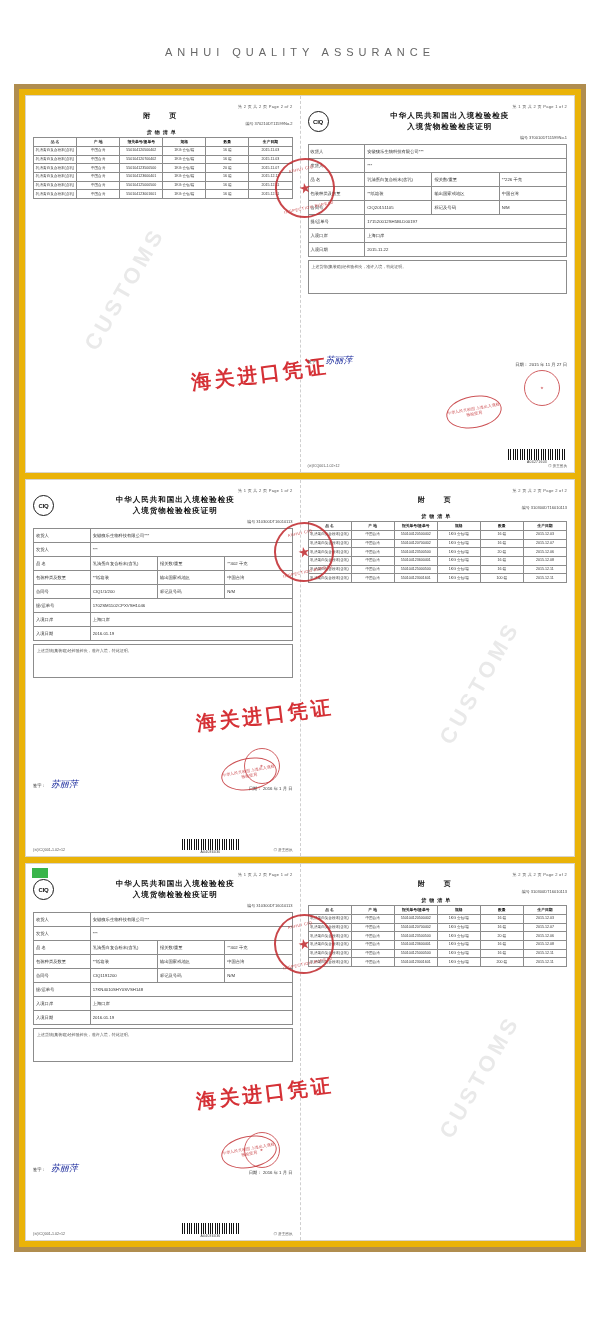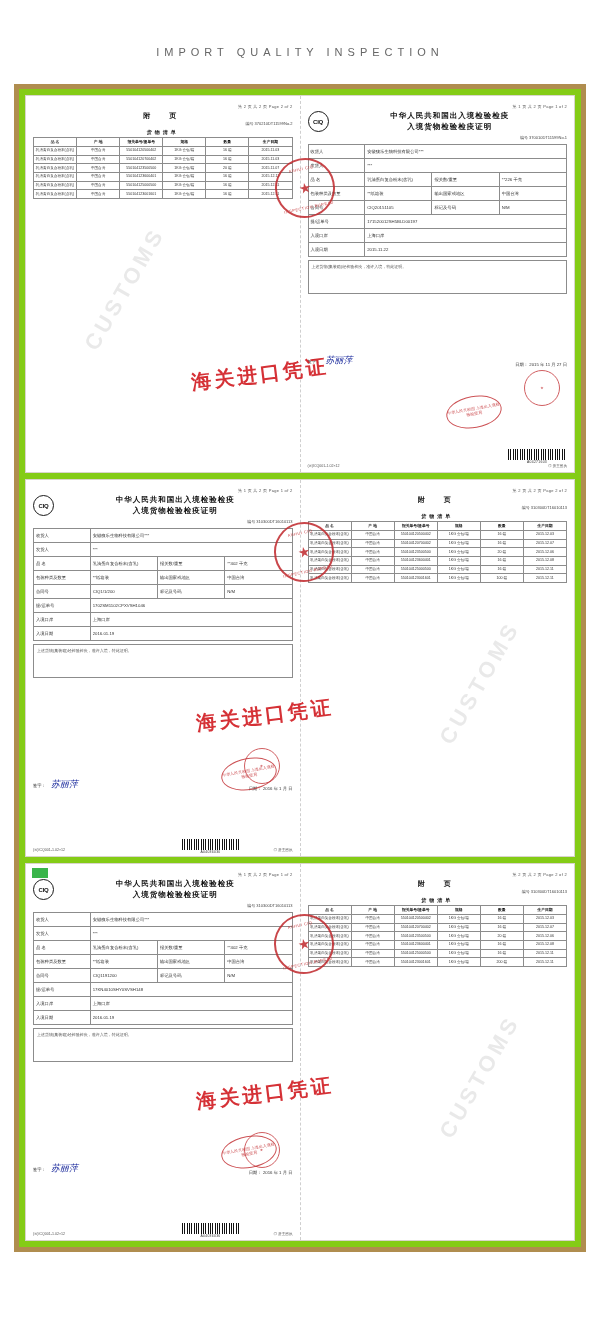--- a/index.html
+++ b/index.html
@@ -32,21 +32,21 @@
   .header .subtitle{
     margin-top:12px;
     font-size:11px;
     letter-spacing:5px;
     color:#666;
   }
   
   .docs{
     margin:26px 14px 0 14px;
     border:5px solid #b08d4f;
-    background:#84cc16;
+    background:#eab308;
     padding:6px;
     box-sizing:border-box;
   }
   .cert{
     position:relative;
     background:#ffffff;
     border:1px solid #d9d5cc;
     margin-bottom:6px;
     overflow:hidden;
   }
@@ -270,21 +270,21 @@
     opacity:.75;
     pointer-events:none;
   }
 </style>
 </head>
 <body>
 
 <div class="page">
 
   <div class="header">
-    <div class="subtitle">IMPORT QUALITY INSPECTION</div>
+    <div class="subtitle">ANHUI QUALITY ASSURANCE</div>
   </div>
 
   <div class="docs">
 
     <div class="cert" style="height:376px;">
       <div class="cert-inner">
 
         <div class="half left">
           <div class="pageline">第 2 页 共 2 页  Page 2 of 2</div>
           <div class="list-title">附　页</div>

